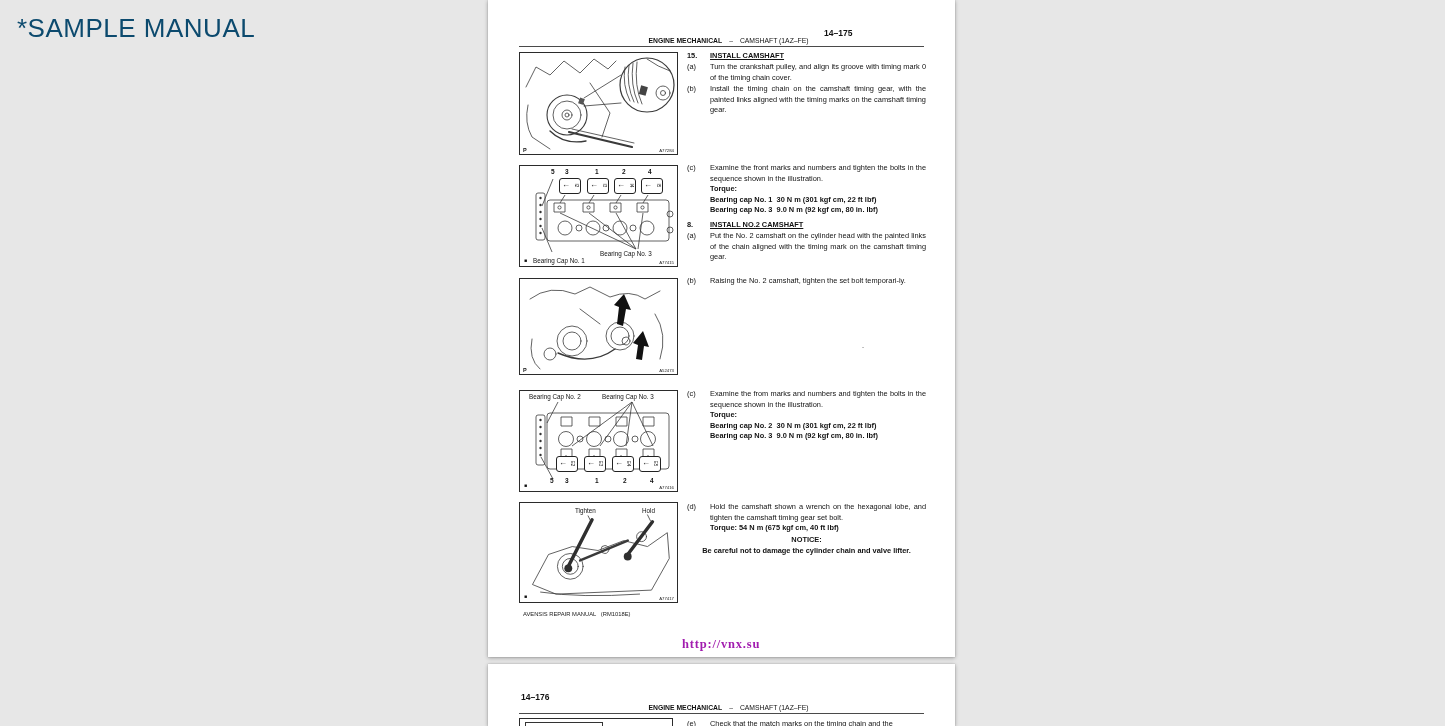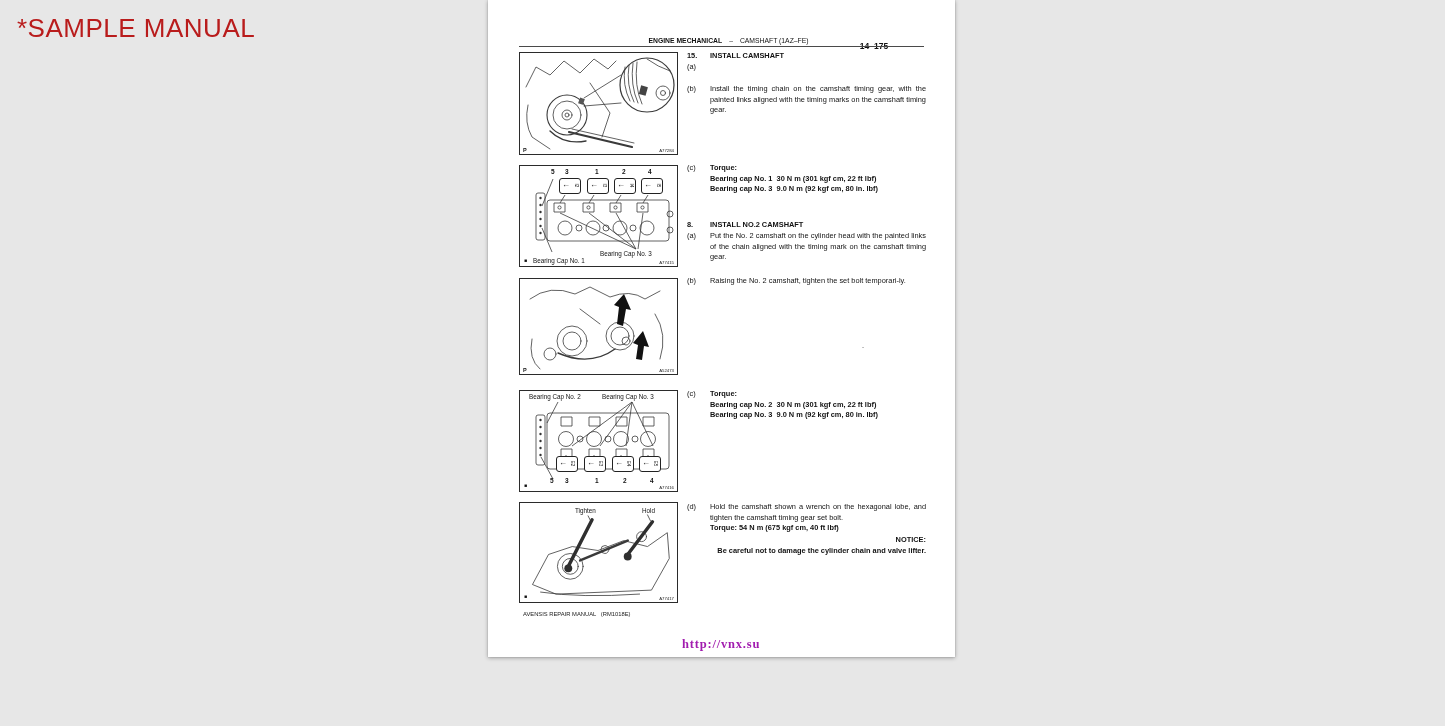--- a/index.html
+++ b/index.html
@@ -1,25 +1,25 @@
 <!DOCTYPE html>
 <html><head>
 <meta charset="utf-8">
 <style>
   html,body{margin:0;padding:0;width:1445px;height:726px;overflow:hidden;
     background:#e7e7e7;font-family:"Liberation Sans",sans-serif;}
   .viewport{position:absolute;inset:0;background:#e7e7e7;}
-  .sample-watermark{position:absolute;left:17px;top:13px;font-size:26px;color:#b91c1c;
+  .sample-watermark{position:absolute;left:17px;top:13px;font-size:26px;color:#0c4a6e;
     letter-spacing:.5px;white-space:pre;}
   .page{position:absolute;left:488px;width:467px;background:#fff;
     box-shadow:0 1px 4px rgba(0,0,0,.32),0 0 1px rgba(0,0,0,.25);}
   #page1{top:0;height:657px;}
   #page2{top:664px;height:62px;overflow:hidden;}
   .pagenum{position:absolute;font-size:8.5px;font-weight:bold;color:#111;}
-  .pn1{top:41px;left:336px;width:100px;text-align:center;}
+  .pn1{top:28px;left:336px;width:100px;text-align:left;}
   .pn2{top:28px;left:33px;}
   .pghead{position:absolute;left:31px;width:405px;text-align:center;font-size:6.8px;
     color:#111;white-space:nowrap;padding-left:14px;box-sizing:border-box;}
   #page1 .pghead{top:37px;} #page2 .pghead{top:40px;}
   .hsec{font-weight:bold;}
   .hdash{margin:0 7px;color:#333;}
   .pgrule{position:absolute;left:31px;width:405px;border-top:1.7px solid #4a4a4a;}
   #page1 .pgrule{top:46px;} #page2 .pgrule{top:49px;}
   
   .fig{position:absolute;left:31px;width:159px;border:1.3px solid #2b2b2b;background:#fff;
@@ -35,23 +35,23 @@
     background:#fff;box-sizing:border-box;}
   .callout .arr{position:absolute;left:2px;top:1px;font-size:8px;font-weight:bold;color:#111;}
   .callout .rot{position:absolute;right:1px;top:4px;font-size:4.6px;color:#111;
     transform:rotate(90deg);}
   .flbl{position:absolute;font-size:6.3px;color:#111;white-space:nowrap;}
   .fmark{position:absolute;font-size:5px;color:#111;}
   
   .tblock{position:absolute;left:199px;width:239px;font-size:7.4px;line-height:10.5px;
     color:#121212;text-align:justify;padding-left:23px;box-sizing:border-box;}
   .tblock .lbl{position:absolute;left:0;top:0;}
-  .tblock.head{text-align:left;font-weight:bold;}
+  .tblock.head{text-align:left;font-weight:bold;text-decoration:underline;}
   .torque{font-weight:bold;text-align:left;white-space:pre;}
-  .noindent{padding-left:0;text-align:right;}
+  .noindent{padding-left:0;text-align:center;}
   .bold{font-weight:bold;}
   .stray{position:absolute;font-size:7.4px;color:#121212;}
   .footerline{position:absolute;left:35px;top:611px;font-size:5.8px;color:#222;white-space:pre;}
   .site-mark{position:absolute;left:194px;top:637px;font-family:"Liberation Serif",serif;
     font-weight:bold;font-size:12.5px;color:#a21caf;letter-spacing:.8px;}
   .partial-fig{position:absolute;left:31px;top:54px;width:154px;height:14px;
     border:1.2px solid #2b2b2b;box-sizing:border-box;}
   .partial-fig .inner{position:absolute;left:5px;top:3px;width:76px;height:9px;
     border:1px solid #333;}
   svg *{vector-effect:non-scaling-stroke;}
@@ -278,56 +278,73 @@
       <span class="fmark" style="left:4px;bottom:3px">■</span>
       <span class="figid">A77417</span>
     </div>
 
     <div class="tblock head" style="top:51px">
       <span class="lbl">15.</span>
       <span class="ttl">INSTALL CAMSHAFT</span>
     </div>
     <div class="tblock" style="top:62px">
       <span class="lbl">(a)</span>
+      <span>Turn the crankshaft pulley, and align its groove with timing mark 0 of the timing chain cover.</span>
     </div>
     <div class="tblock" style="top:84px">
       <span class="lbl">(b)</span>
       <span>Install the timing chain on the camshaft timing gear, with the painted links aligned with the timing marks on the camshaft timing gear.</span>
     </div>
     <div class="tblock" style="top:163px">
       <span class="lbl">(c)</span>
+      <span>Examine the front marks and numbers and tighten the bolts in the sequence shown in the illustration.</span>
       <div class="torque">Torque:</div>
       <div class="torque">Bearing cap No. 1  30 N m (301 kgf cm, 22 ft lbf)</div>
       <div class="torque">Bearing cap No. 3  9.0 N m (92 kgf cm, 80 in. lbf)</div>
     </div>
     <div class="tblock head" style="top:220px">
       <span class="lbl">8.</span>
       <span class="ttl">INSTALL NO.2 CAMSHAFT</span>
     </div>
     <div class="tblock" style="top:231px">
       <span class="lbl">(a)</span>
       <span>Put the No. 2 camshaft on the cylinder head with the painted links of the chain aligned with the timing mark on the camshaft timing gear.</span>
     </div>
     <div class="tblock" style="top:276px">
       <span class="lbl">(b)</span>
       <span>Raising the No. 2 camshaft, tighten the set bolt temporari-ly.</span>
     </div>
     <span class="stray" style="left:374px;top:341px">.</span>
     <div class="tblock" style="top:389px">
       <span class="lbl">(c)</span>
+      <span>Examine the from marks and numbers and tighten the bolts in the sequence shown in the illustration.</span>
       <div class="torque">Torque:</div>
       <div class="torque">Bearing cap No. 2  30 N m (301 kgf cm, 22 ft lbf)</div>
       <div class="torque">Bearing cap No. 3  9.0 N m (92 kgf cm, 80 in. lbf)</div>
     </div>
     <div class="tblock" style="top:502px">
       <span class="lbl">(d)</span>
       <span>Hold the camshaft shown a wrench on the hexagonal lobe, and tighten the camshaft timing gear set bolt.</span>
       <div class="torque">Torque: 54 N m (675 kgf cm, 40 ft lbf)</div>
     </div>
     <div class="tblock noindent bold" style="top:535px">NOTICE:</div>
     <div class="tblock noindent bold" style="top:546px">Be careful not to damage the cylinder chain and valve lifter.</div>
 
     <div class="footerline">AVENSIS REPAIR MANUAL   (RM1018E)</div>
     <div class="site-mark">http://vnx.su</div>
   </div>
 
+  <div class="page" id="page2">
+    <div class="pagenum pn2">14–176</div>
+    <div class="pghead">
+      <span class="hsec">ENGINE MECHANICAL</span><span class="hdash">–</span><span class="hsub">CAMSHAFT (1AZ–FE)</span>
+    </div>
+    <div class="pgrule"></div>
+    <div class="partial-fig">
+      <div class="inner"></div>
+    </div>
+    <div class="tblock" style="top:55px">
+      <span class="lbl">(e)</span>
+      <span>Check that the match marks on the timing chain and the</span>
+    </div>
+  </div>
 
 </div>
 
 </body></html>

